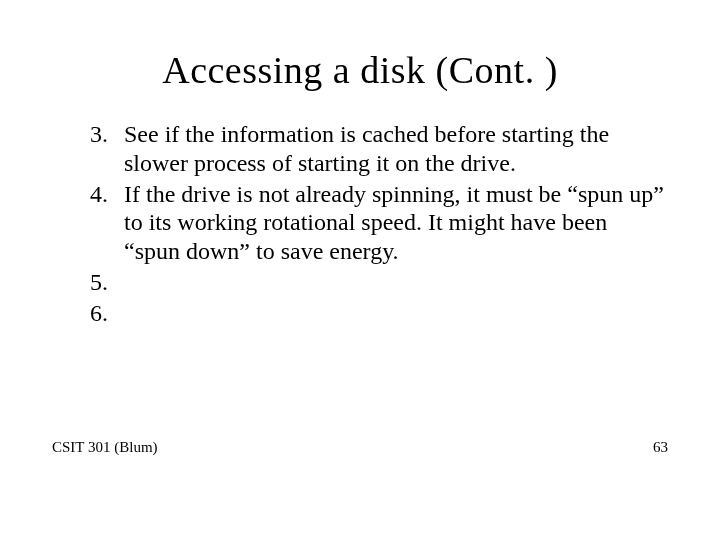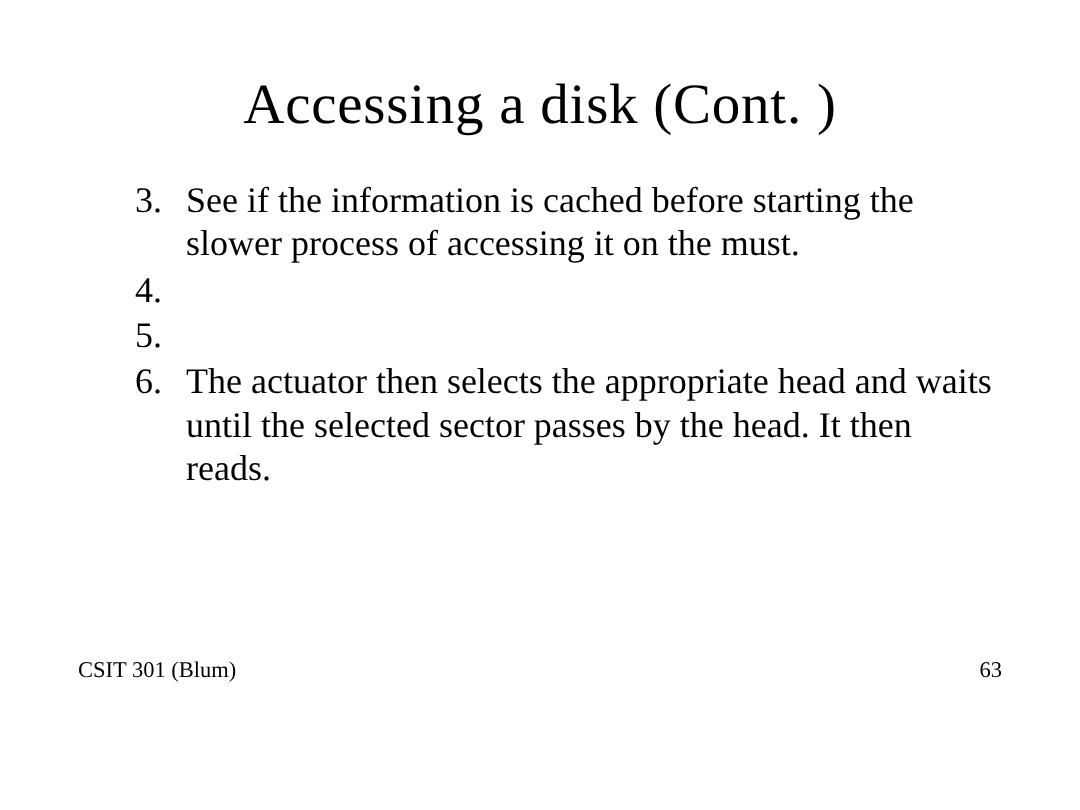--- a/index.html
+++ b/index.html
@@ -57,31 +57,31 @@
 </head>
 <body>
 
 <div class="slide">
 
   <h1 class="title">Accessing a disk (Cont. )</h1>
 
   <div class="list">
     <div class="item">
       <div class="num">3.</div>
-      <div class="body">See if the information is cached before starting the slower process of accessing it on the must.</div>
+      <div class="body">See if the information is cached before starting the slower process of starting it on the drive.</div>
     </div>
     <div class="item">
       <div class="num">4.</div>
+      <div class="body">If the drive is not already spinning, it must be “spun up” to its working rotational speed.  It might have been “spun down” to save energy.</div>
     </div>
     <div class="item">
       <div class="num">5.</div>
     </div>
     <div class="item">
       <div class="num">6.</div>
-      <div class="body">The actuator then selects the appropriate head and waits until the selected sector passes by the head. It then reads.</div>
     </div>
   </div>
 
   <div class="footer">
     <span>CSIT 301 (Blum)</span>
     <span>63</span>
   </div>
 
 </div>
 

